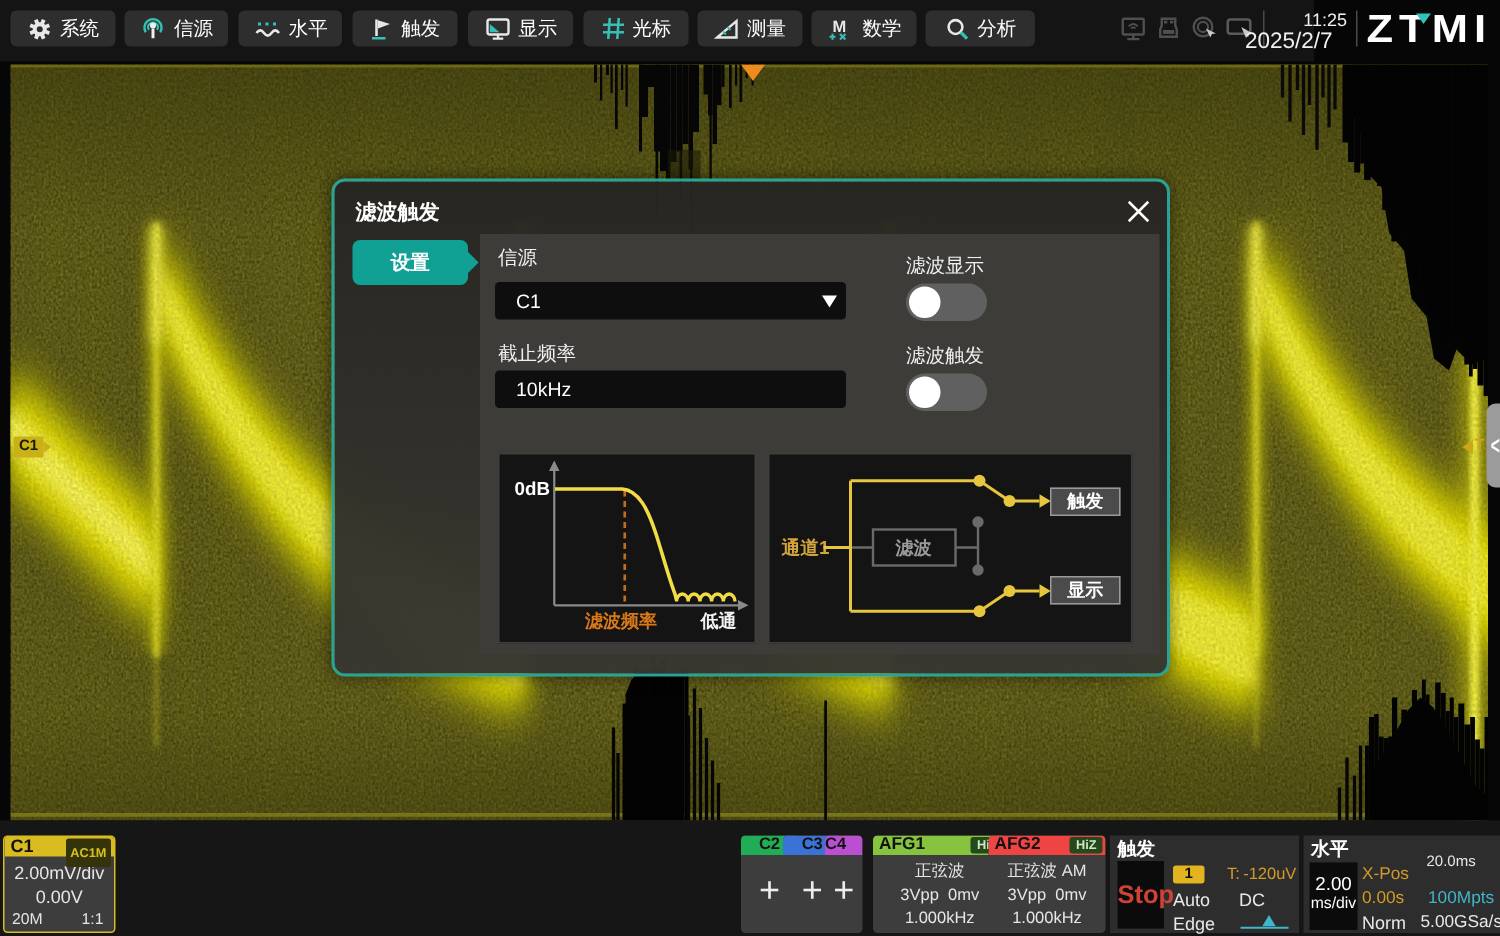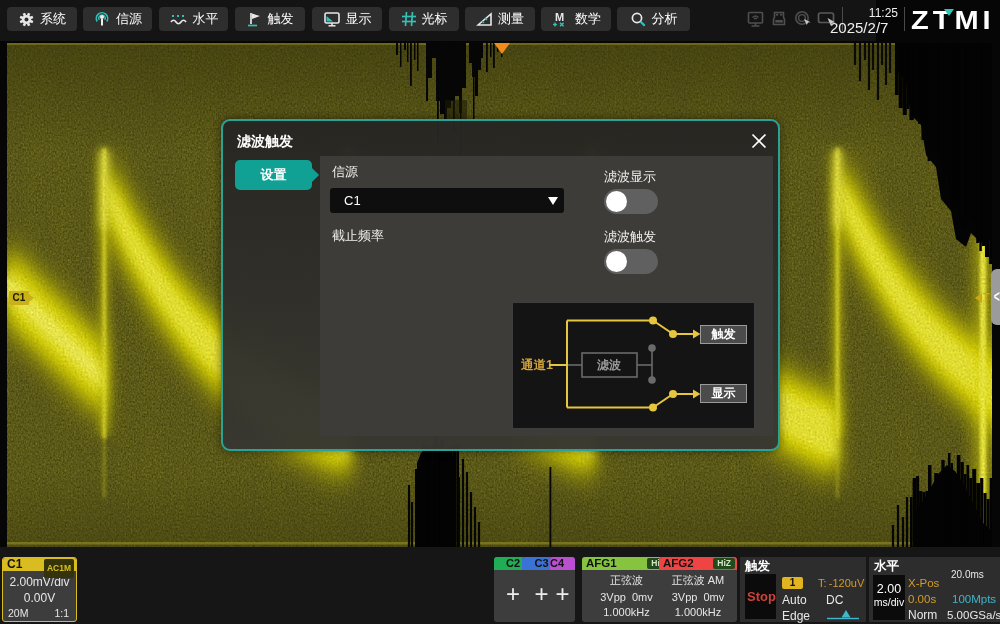--- a/index.html
+++ b/index.html
@@ -410,21 +410,21 @@
 <span style="position:absolute;right:2px;top:1px;background:#24491c;color:#d2e8c4;font-size:8.5px;font-weight:bold;
 padding:0 4px;border-radius:2px;line-height:11px">HiZ</span>
       </div>
 <div class="cline" style="font-size:11px;margin-top:3px">正弦波 AM</div>
 <div class="cline" style="font-size:11px;margin-top:3px">3Vpp&nbsp; 0mv</div>
 <div class="cline" style="font-size:11px;margin-top:3px">1.000kHz</div>
     </div>
 <div class="panel" style="left:740px;top:557px;width:126px">
 <div class="hd">触发</div>
 <div class="abs" style="left:5px;top:17px;width:31px;height:45px;background:#0b0b0b;color:#cf4238;
-font-size:13px;font-weight:bold;text-align:right;line-height:45px">Stop</div>
+font-size:17px;font-weight:bold;text-align:center;line-height:45px">Stop</div>
 <div class="abs" style="left:42px;top:20px;width:21px;height:12px;background:#e2b41f;border-radius:2px;
 color:#111;font-size:10px;font-weight:bold;text-align:center;line-height:12px">1</div>
 <div class="abs or" style="left:78px;top:20px;font-size:11px">T: -120uV</div>
 <div class="abs wh" style="left:42px;top:36px;font-size:12px">Auto</div>
 <div class="abs wh" style="left:86px;top:36px;font-size:12px">DC</div>
 <div class="abs wh" style="left:42px;top:52px;font-size:12px">Edge</div>
 <svg class="abs" style="left:86px;top:51px" width="34" height="13" viewBox="0 0 34 13">
 <path d="M1 10.5 H33" stroke="#3fb6c9" stroke-width="1.4" fill="none"></path>
 <polygon points="20,2 15.5,9.5 24.5,9.5" fill="#3fb6c9"></polygon>
       </svg>
@@ -448,28 +448,44 @@
 <g stroke="#fff" stroke-width="1.7">
           <line x1="2.5" y1="2.5" x2="15.5" y2="15.5"></line>
           <line x1="15.5" y1="2.5" x2="2.5" y2="15.5"></line>
         </g>
       </svg>
 <div id="cpanel"></div>
 <div class="dtab">设置</div>
 <div class="dlabel" style="left:109px;top:42px">信源</div>
 <div class="dinput" style="left:107px;top:67px">C1<div class="caret"></div></div>
 <div class="dlabel" style="left:109px;top:106px">截止频率</div>
+<div class="dinput" style="left:107px;top:126px">10kHz</div>
 <div class="dlabel" style="left:381px;top:47px">滤波显示</div>
 <div class="toggle" style="left:381px;top:68px">
         <div class="knob"></div>
       </div>
 <div class="dlabel" style="left:381px;top:107px">滤波触发</div>
 <div class="toggle" style="left:381px;top:128px">
         <div class="knob"></div>
       </div>
+<div class="diag" style="left:109px;width:172px">
+<svg width="170" height="125" viewBox="0 0 170 125">
+<g stroke="#8a8a8a" stroke-width="1.5" fill="none">
+<line x1="36.5" y1="10" x2="36.5" y2="100.5"></line>
+            <line x1="36.5" y1="100.5" x2="160" y2="100.5"></line>
+          </g>
+<polygon points="36.5,4 33,11 40,11" fill="#8a8a8a"></polygon>
+<polygon points="166,100.5 159,97 159,104" fill="#8a8a8a"></polygon>
+<text x="10" y="27" font-size="12.5" font-weight="bold" fill="#fff">0dB</text>
+<line x1="83.5" y1="24" x2="83.5" y2="99" stroke="#c06c1c" stroke-width="1.8" stroke-dasharray="4 3"></line>
+<path d="M37,23 H82 C93,24 99,37 104,52 C108,64 113,83 117,93 L118,97" fill="none" stroke="#f2dc46" stroke-width="2.4"></path>
+<path d="M118,98 a3.9,5 0 1 1 7.8,0 a3.9,5 0 1 1 7.8,0 a3.9,5 0 1 1 7.8,0 a3.9,5 0 1 1 7.8,0 a3.9,5 0 1 1 7.8,0" fill="none" stroke="#f2dc46" stroke-width="2.2"></path>
+<text x="57" y="115" font-size="12" font-weight="bold" fill="#d87818">滤波频率</text>
+<text x="134" y="115" font-size="12" font-weight="bold" fill="#f2f2f2">低通</text>
+</svg></div>
 <div class="diag" style="left:289px;width:243px">
 <svg width="241" height="125" viewBox="0 0 241 125">
 <text x="8" y="66" font-size="12.5" font-weight="bold" fill="#d2a43c">通道1</text>
 <g stroke="#6a6a6a" stroke-width="1.6" fill="none">
 <line x1="54" y1="62" x2="69" y2="62"></line>
             <rect x="69" y="50" width="55" height="24"></rect>
 <line x1="124" y1="62" x2="139" y2="62"></line>
             <line x1="139" y1="45" x2="139" y2="77"></line>
           </g>
 <circle cx="139" cy="45" r="3.8" fill="#6a6a6a"></circle>

